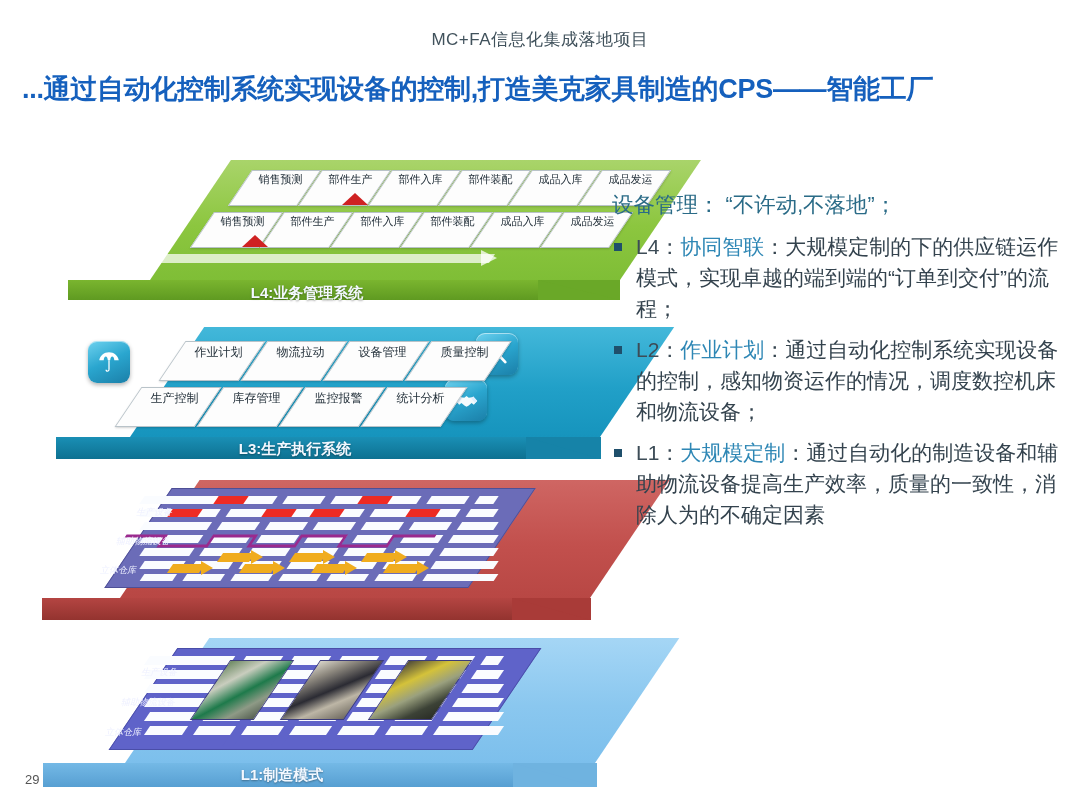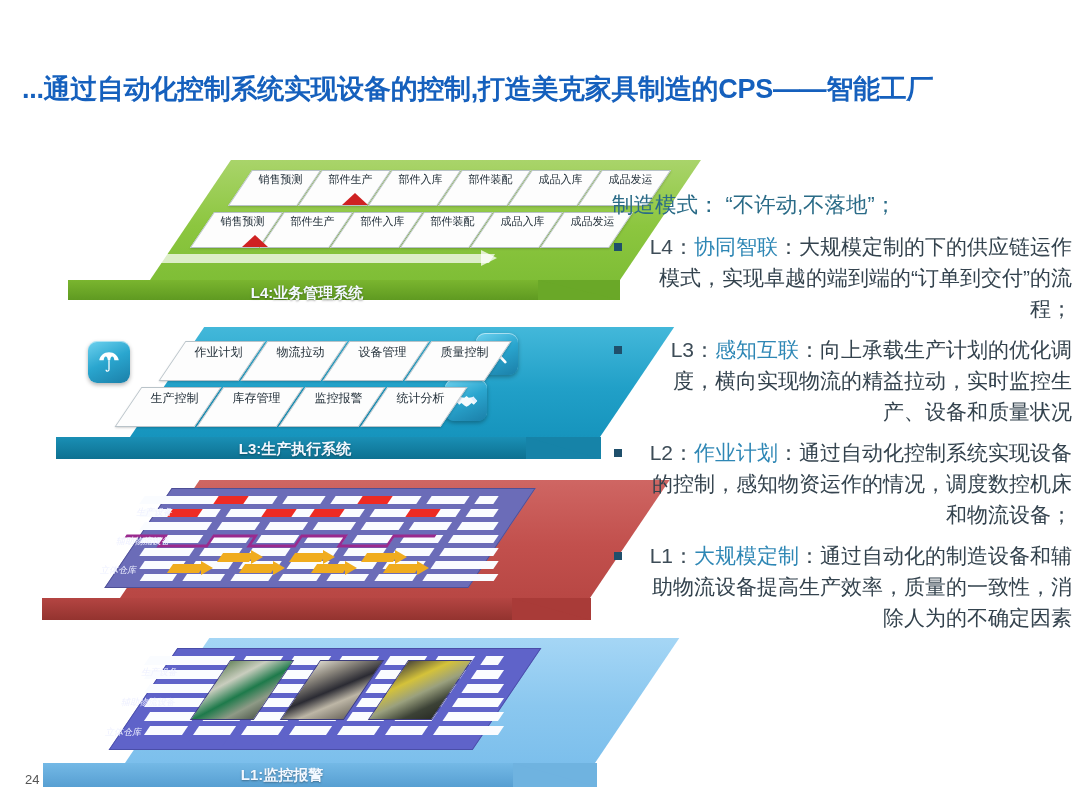--- a/index.html
+++ b/index.html
@@ -125,37 +125,37 @@
 
   
   .textcol{
     position:absolute;left:612px;top:190px;width:460px;
     font-size:21px;color:#34434e;line-height:1.46;
   }
   .modeline{margin:0 0 6px 0;color:#2a6b87;font-size:21.5px;}
   .bullet{
     position:relative;padding-left:24px;margin:11px 0 0 0;
     text-indent:0;
-    text-align:right;
   }
   .bullet::before{
     content:"";position:absolute;left:2px;top:11px;
     width:8px;height:8px;background:#1f4f6b;
   }
   .lv{color:#3d4c57;}
   .kw{color:#2e87b5;}
 
   
   .pageno{position:absolute;left:25px;top:772px;font-size:13px;color:#555;}
 </style>
 </head>
 <body>
 
 <div class="slide">
 
+  <div class="hdr">MC+FA信息化集成落地项目</div>
   <div class="title">...通过自动化控制系统实现设备的控制,打造美克家具制造的CPS——智能工厂</div>
 
   <div class="diagram">
 
     <div class="layer" id="L4" style="top:0px;left:60px;">
       <div class="slab-top" style="left:90px;top:0;width:470px;height:120px;"></div>
       <div class="slab-front" style="left:8px;top:120px;width:470px;height:20px;"></div>
       <div class="slab-side" style="left:478px;top:120px;width:0;height:0;border-top:20px solid transparent;border-left:82px solid #6aa828;"></div>
 
       <div class="tile" style="left:180px;top:10px;width:67px;height:34px;">
@@ -350,32 +350,31 @@
       <div class="rowlbl" style="left:116px;top:28px;">
         <span>生产设备</span>
         </div>
       <div class="rowlbl" style="left:96px;top:58px;">
         <span>辅助物流设备</span>
         </div>
       <div class="rowlbl" style="left:80px;top:88px;">
         <span>立体仓库</span>
         </div>
 
-      <div class="slab-label" style="left:22px;top:128px;">L1:监控报警</div>
+      <div class="slab-label" style="left:22px;top:128px;">L1:制造模式</div>
     </div>
 
   </div>
 
   <div class="textcol">
-    <p class="modeline">制造模式： “不许动,不落地”；</p>
+    <p class="modeline">设备管理： “不许动,不落地”；</p>
 
     <p class="bullet"><span class="lv">L4：</span><span class="kw">协同智联</span><span>：大规模定制的下的供应链运作模式，实现卓越的端到端的“订单到交付”的流程；</span></p>
 
-    <p class="bullet"><span class="lv">L3：</span><span class="kw">感知互联</span><span>：向上承载生产计划的优化调度，横向实现物流的精益拉动，实时监控生产、设备和质量状况</span></p>
 
     <p class="bullet"><span class="lv">L2：</span><span class="kw">作业计划</span><span>：通过自动化控制系统实现设备的控制，感知物资运作的情况，调度数控机床和物流设备；</span></p>
 
     <p class="bullet"><span class="lv">L1：</span><span class="kw">大规模定制</span><span>：通过自动化的制造设备和辅助物流设备提高生产效率，质量的一致性，消除人为的不确定因素</span></p>
   </div>
 
-  <div class="pageno">24</div>
+  <div class="pageno">29</div>
 
 </div>
 
 </body></html>

